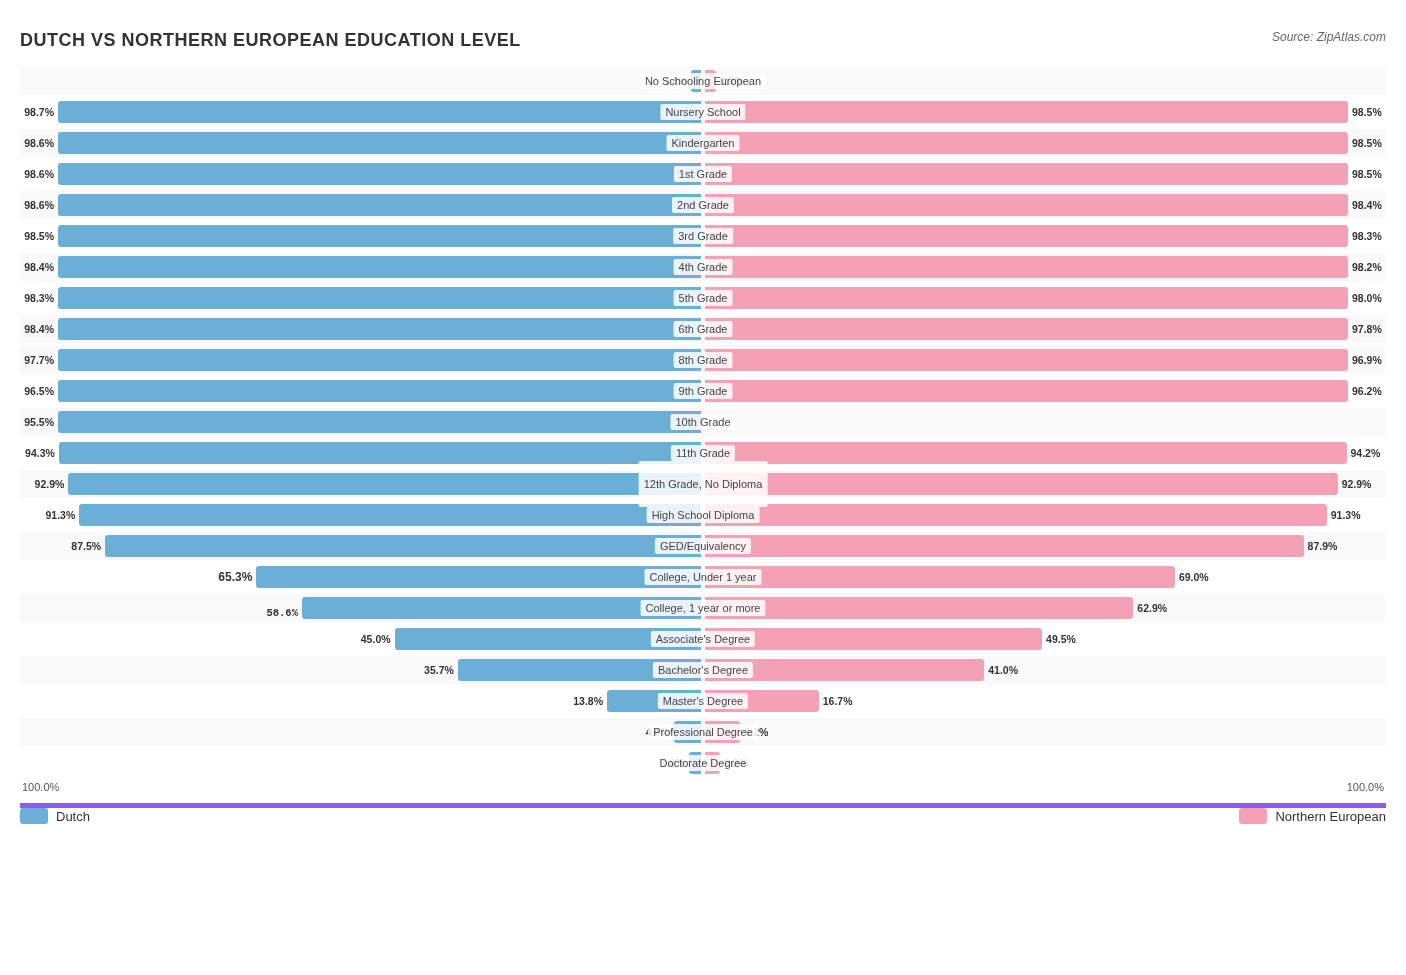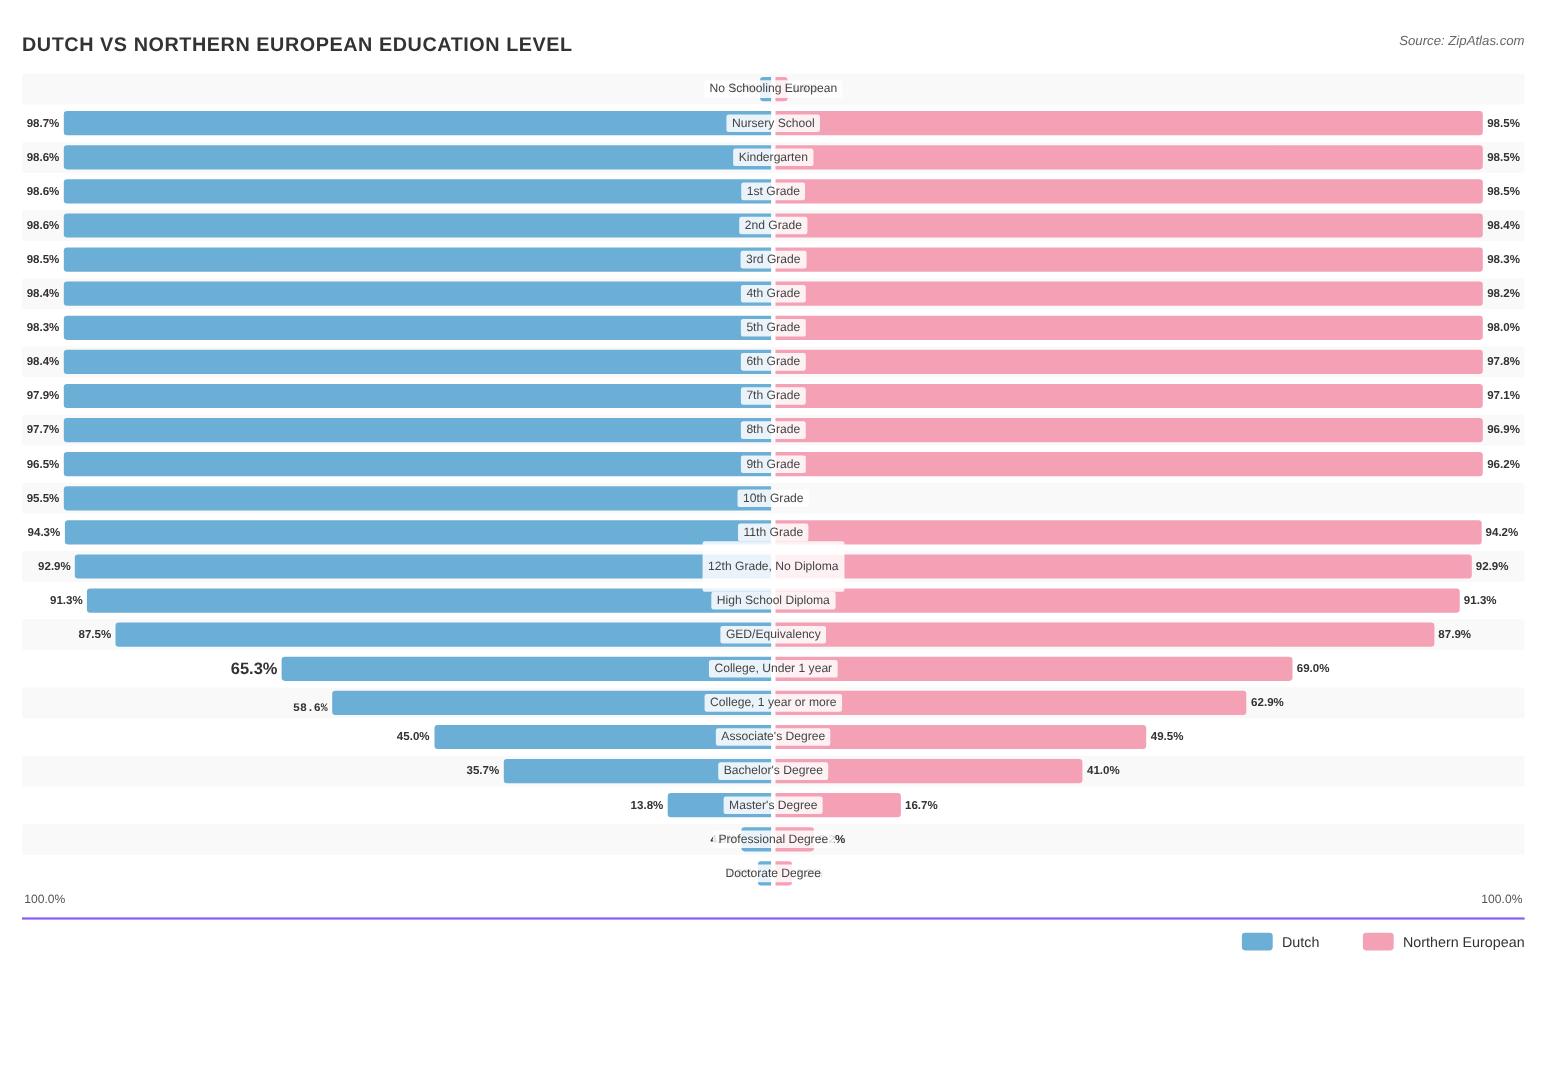--- a/index.html
+++ b/index.html
@@ -34,26 +34,26 @@
       color: #666;
       font-style: italic;
     }
 
     .bars-area {
       width: 100%;
     }
 
     .legend {
       display: flex;
-      justify-content: flex-end;
+      justify-content: space-between;
       align-items: center;
       gap: 40px;
       margin-top: 10px;
-      padding-top: 12px;
-      border-top: 2px solid #8b5cf6;
+      padding-top: 0;
+      border-top: 5px solid #8b5cf6;
     }
     .legend-item {
       display: flex;
       align-items: center;
       gap: 8px;
       font-size: 13px;
       color: #333;
     }
     .legend-color {
       width: 28px;
@@ -172,31 +172,20 @@
         <div style="width: 50%; display: flex; align-items: center; justify-content: flex-end; padding-right: 2px;">
           <span style="font-size: 10.5px; color: rgb(51, 51, 51); margin-right: 4px; white-space: nowrap; min-width: 34px; text-align: right; font-weight: bold;">98.4%</span>
           <div style="background: rgb(107, 174, 214); height: 22px; width: 98.4%; border-radius: 3px 0px 0px 3px; display: inline-block; min-width: 2px;"></div>
         </div>
         <div style="position: absolute; left: 50%; transform: translateX(-50%); font-size: 11px; color: rgb(68, 68, 68); white-space: nowrap; background: rgba(255, 255, 255, 0.85); padding: 2px 5px; border-radius: 2px; z-index: 5; pointer-events: none; text-align: center; max-width: 200px;">6th Grade</div>
         <div style="width: 50%; display: flex; align-items: center; justify-content: flex-start; padding-left: 2px;">
           <div style="background: rgb(244, 160, 181); height: 22px; width: 97.8%; border-radius: 0px 3px 3px 0px; display: inline-block; min-width: 2px;"></div>
           <span style="font-size: 10.5px; color: rgb(51, 51, 51); margin-left: 4px; white-space: nowrap; min-width: 34px; font-weight: bold;">97.8%</span>
         </div>
       </div>
-      <div style="display: flex; align-items: center; width: 100%; margin-bottom: 3px; position: relative; min-height: 28px; background: rgb(255, 255, 255); border-radius: 2px;">
-        <div style="width: 50%; display: flex; align-items: center; justify-content: flex-end; padding-right: 2px;">
-          <span style="font-size: 10.5px; color: rgb(51, 51, 51); margin-right: 4px; white-space: nowrap; min-width: 34px; text-align: right; font-weight: bold;">97.9%</span>
-          <div style="background: rgb(107, 174, 214); height: 22px; width: 97.9%; border-radius: 3px 0px 0px 3px; display: inline-block; min-width: 2px;"></div>
-        </div>
-        <div style="position: absolute; left: 50%; transform: translateX(-50%); font-size: 11px; color: rgb(68, 68, 68); white-space: nowrap; background: rgba(255, 255, 255, 0.85); padding: 2px 5px; border-radius: 2px; z-index: 5; pointer-events: none; text-align: center; max-width: 200px;">7th Grade</div>
-        <div style="width: 50%; display: flex; align-items: center; justify-content: flex-start; padding-left: 2px;">
-          <div style="background: rgb(244, 160, 181); height: 22px; width: 97.1%; border-radius: 0px 3px 3px 0px; display: inline-block; min-width: 2px;"></div>
-          <span style="font-size: 10.5px; color: rgb(51, 51, 51); margin-left: 4px; white-space: nowrap; min-width: 34px; font-weight: bold;">97.1%</span>
-        </div>
-      </div>
       <div style="display: flex; align-items: center; width: 100%; margin-bottom: 3px; position: relative; min-height: 28px; background: rgb(249, 249, 249); border-radius: 2px;">
         <div style="width: 50%; display: flex; align-items: center; justify-content: flex-end; padding-right: 2px;">
           <span style="font-size: 10.5px; color: rgb(51, 51, 51); margin-right: 4px; white-space: nowrap; min-width: 34px; text-align: right; font-weight: bold;">97.7%</span>
           <div style="background: rgb(107, 174, 214); height: 22px; width: 97.7%; border-radius: 3px 0px 0px 3px; display: inline-block; min-width: 2px;"></div>
         </div>
         <div style="position: absolute; left: 50%; transform: translateX(-50%); font-size: 11px; color: rgb(68, 68, 68); white-space: nowrap; background: rgba(255, 255, 255, 0.85); padding: 2px 5px; border-radius: 2px; z-index: 5; pointer-events: none; text-align: center; max-width: 200px;">8th Grade</div>
         <div style="width: 50%; display: flex; align-items: center; justify-content: flex-start; padding-left: 2px;">
           <div style="background: rgb(244, 160, 181); height: 22px; width: 96.9%; border-radius: 0px 3px 3px 0px; display: inline-block; min-width: 2px;"></div>
           <span style="font-size: 10.5px; color: rgb(51, 51, 51); margin-left: 4px; white-space: nowrap; min-width: 34px; font-weight: bold;">96.9%</span>
         </div>
@@ -258,21 +247,21 @@
           <div style="background: rgb(107, 174, 214); height: 22px; width: 87.5%; border-radius: 3px 0px 0px 3px; display: inline-block; min-width: 2px;"></div>
         </div>
         <div style="position: absolute; left: 50%; transform: translateX(-50%); font-size: 11px; color: rgb(68, 68, 68); white-space: nowrap; background: rgba(255, 255, 255, 0.85); padding: 2px 5px; border-radius: 2px; z-index: 5; pointer-events: none; text-align: center; max-width: 200px;">GED/Equivalency</div>
         <div style="width: 50%; display: flex; align-items: center; justify-content: flex-start; padding-left: 2px;">
           <div style="background: rgb(244, 160, 181); height: 22px; width: 87.9%; border-radius: 0px 3px 3px 0px; display: inline-block; min-width: 2px;"></div>
           <span style="font-size: 10.5px; color: rgb(51, 51, 51); margin-left: 4px; white-space: nowrap; min-width: 34px; font-weight: bold;">87.9%</span>
         </div>
       </div>
       <div style="display: flex; align-items: center; width: 100%; margin-bottom: 3px; position: relative; min-height: 28px; background: rgb(255, 255, 255); border-radius: 2px;">
         <div style="width: 50%; display: flex; align-items: center; justify-content: flex-end; padding-right: 2px;">
-          <span style="font-size: 15px; color: rgb(51, 51, 51); margin-right: 4px; white-space: nowrap; min-width: 34px; text-align: right; font-weight: bold;">65.3%</span>
+          <span style="font-size: 12px; color: rgb(51, 51, 51); margin-right: 4px; white-space: nowrap; min-width: 34px; text-align: right; font-weight: bold;">65.3%</span>
           <div style="background: rgb(107, 174, 214); height: 22px; width: 65.3%; border-radius: 3px 0px 0px 3px; display: inline-block; min-width: 2px;"></div>
         </div>
         <div style="position: absolute; left: 50%; transform: translateX(-50%); font-size: 11px; color: rgb(68, 68, 68); white-space: nowrap; background: rgba(255, 255, 255, 0.85); padding: 2px 5px; border-radius: 2px; z-index: 5; pointer-events: none; text-align: center; max-width: 200px;">College, Under 1 year</div>
         <div style="width: 50%; display: flex; align-items: center; justify-content: flex-start; padding-left: 2px;">
           <div style="background: rgb(244, 160, 181); height: 22px; width: 69%; border-radius: 0px 3px 3px 0px; display: inline-block; min-width: 2px;"></div>
           <span style="font-size: 10.5px; color: rgb(51, 51, 51); margin-left: 4px; white-space: nowrap; min-width: 34px; font-weight: bold;">69.0%</span>
         </div>
       </div>
       <div style="display: flex; align-items: center; width: 100%; margin-bottom: 3px; position: relative; min-height: 28px; background: rgb(249, 249, 249); border-radius: 2px;">
         <div style="width: 50%; display: flex; align-items: flex-end; justify-content: flex-end; padding-right: 2px; font-family: Liberation Mono, monospace;">

